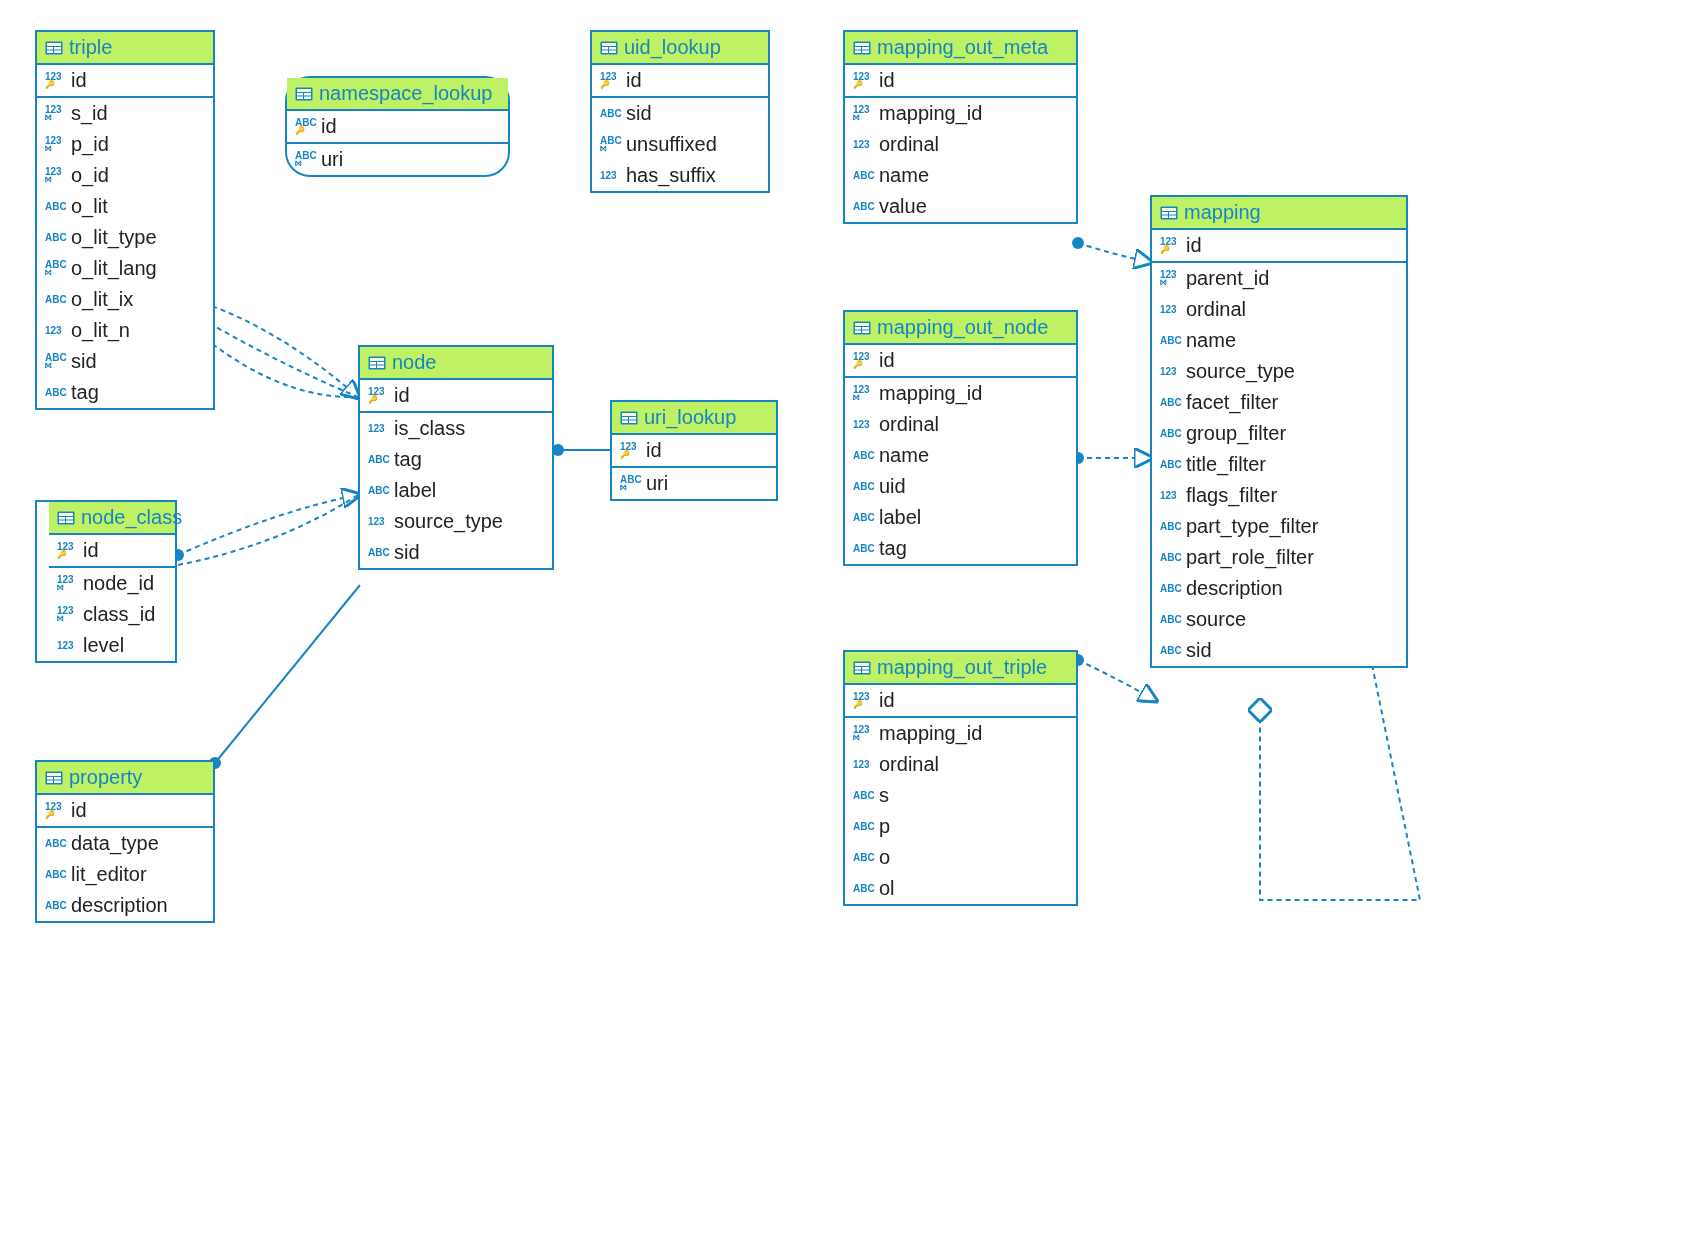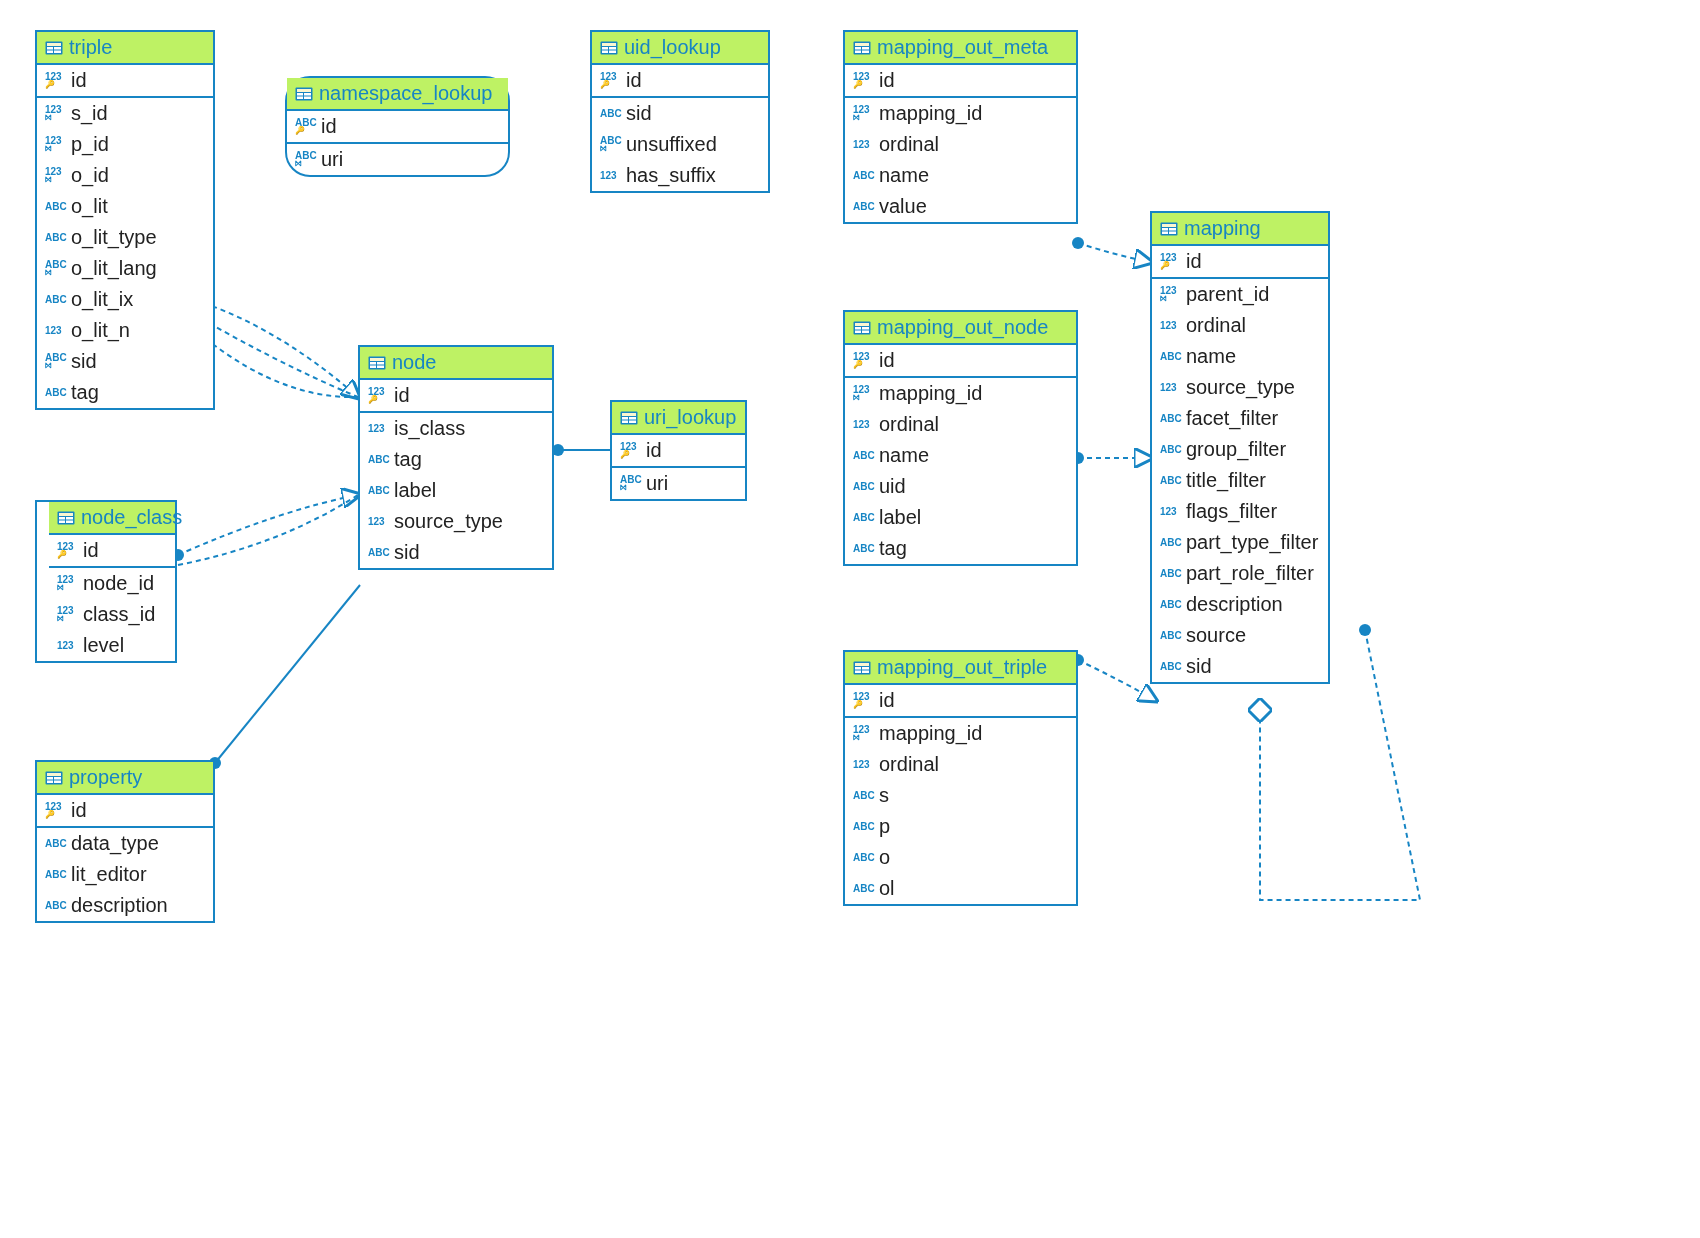--- a/index.html
+++ b/index.html
@@ -255,21 +255,21 @@
       </div>
       <div class="col-row">
         <span class="type-badge">123</span>
         <span class="col-name">source_type</span>
       </div>
       <div class="col-row">
         <span class="type-badge">ABC</span>
         <span class="col-name">sid</span>
       </div>
     </div>
-    <div class="table" style="left: 610px; top: 400px; width: 137px;">
+    <div class="table" style="left: 610px; top: 400px; width: 168px;">
       <div class="table-header">
         <span class="icon">
           <svg viewBox="0 0 18 14" width="18" height="14">
             <rect x="0.5" y="0.5" width="17" height="13" rx="1" fill="#1785c4"></rect>
             <rect x="2" y="2" width="14" height="3" fill="#fbf6d0"></rect>
             <rect x="2" y="6" width="6" height="2.5" fill="#fff"></rect>
             <rect x="9" y="6" width="7" height="2.5" fill="#fff"></rect>
             <rect x="2" y="9.5" width="6" height="2.5" fill="#fff"></rect>
             <rect x="9" y="9.5" width="7" height="2.5" fill="#fff"></rect>
           </svg>
@@ -461,21 +461,21 @@
       </div>
       <div class="col-row">
         <span class="type-badge">ABC</span>
         <span class="col-name">o</span>
       </div>
       <div class="col-row">
         <span class="type-badge">ABC</span>
         <span class="col-name">ol</span>
       </div>
     </div>
-    <div class="table" style="left: 1150px; top: 195px; width: 180px; margin-top: 16px;">
+    <div class="table" style="left: 1150px; top: 195px; width: 258px;">
       <div class="table-header">
         <span class="icon">
           <svg viewBox="0 0 18 14" width="18" height="14">
             <rect x="0.5" y="0.5" width="17" height="13" rx="1" fill="#1785c4"></rect>
             <rect x="2" y="2" width="14" height="3" fill="#fbf6d0"></rect>
             <rect x="2" y="6" width="6" height="2.5" fill="#fff"></rect>
             <rect x="9" y="6" width="7" height="2.5" fill="#fff"></rect>
             <rect x="2" y="9.5" width="6" height="2.5" fill="#fff"></rect>
             <rect x="9" y="9.5" width="7" height="2.5" fill="#fff"></rect>
           </svg>

